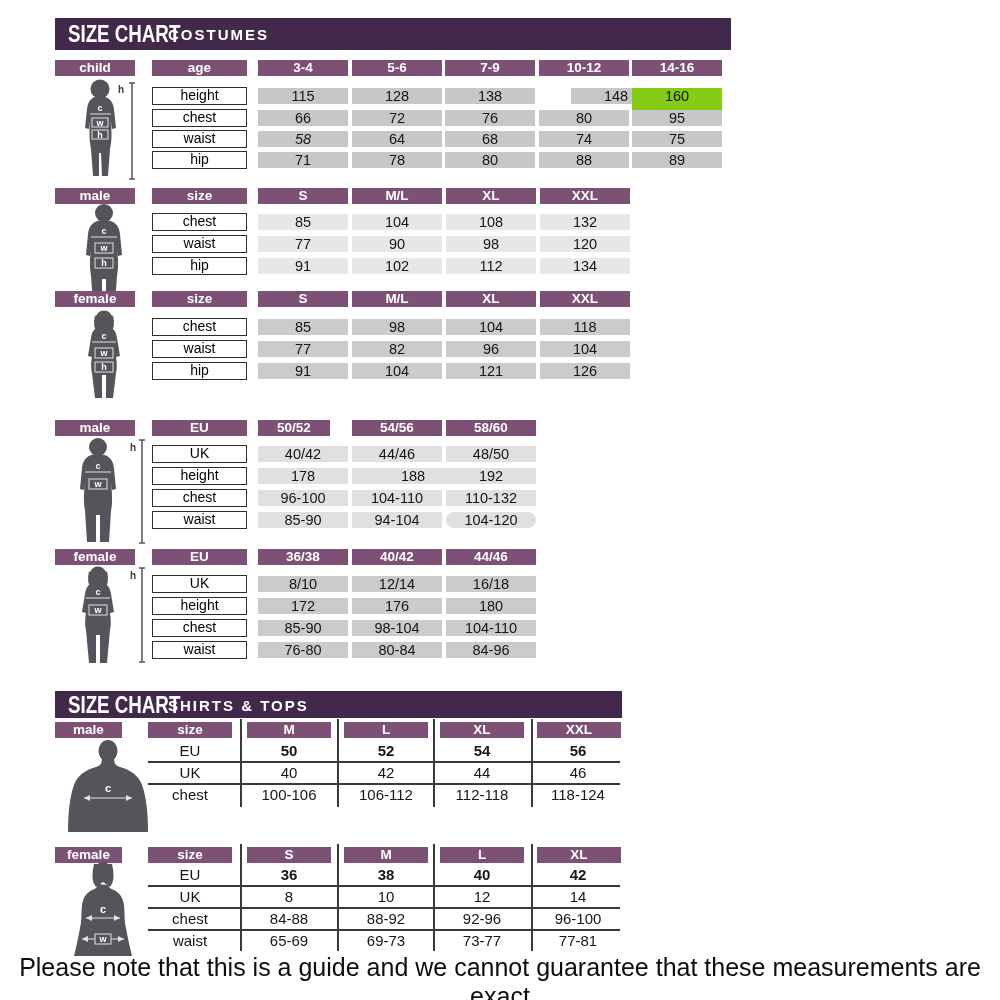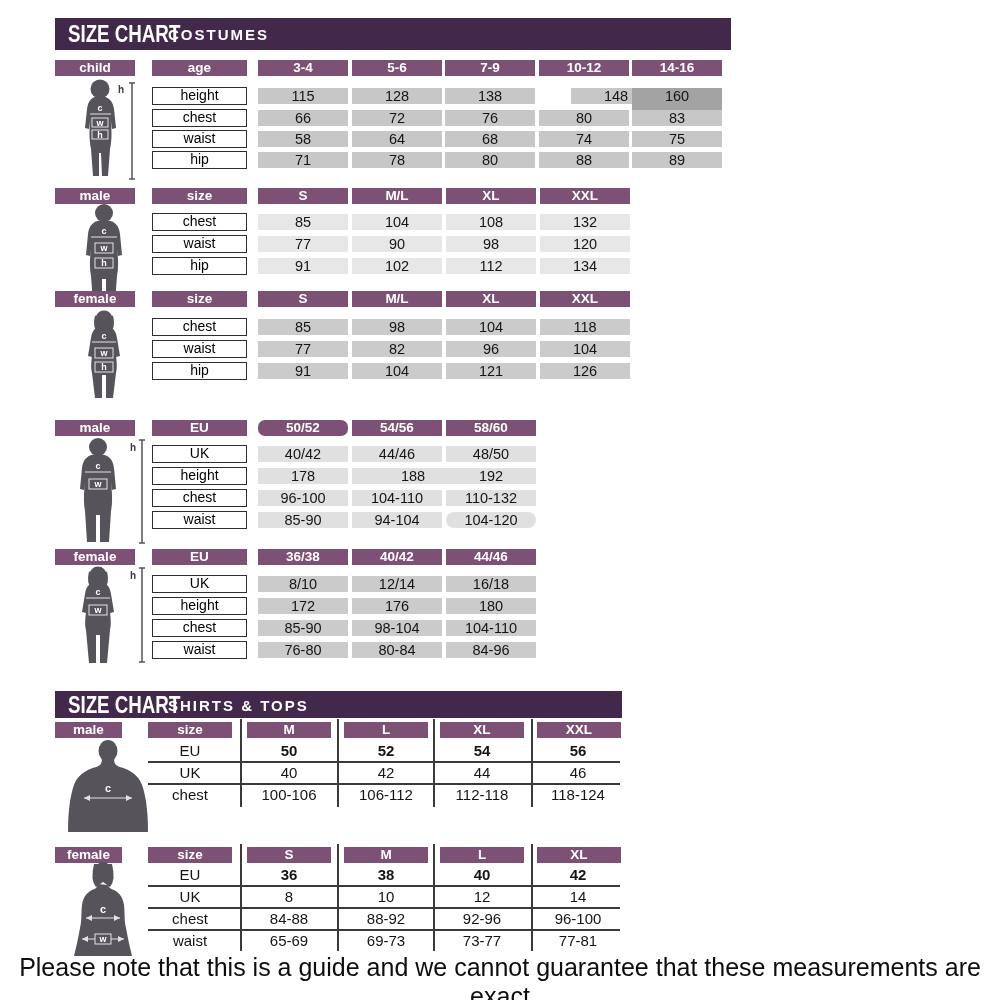--- a/index.html
+++ b/index.html
@@ -66,29 +66,29 @@
       <div class="phead" style="left: 258px; top: 60px; width: 90px; height: 16px;">3-4</div>
       <div class="phead" style="left: 352px; top: 60px; width: 90px; height: 16px;">5-6</div>
       <div class="phead" style="left: 445px; top: 60px; width: 90px; height: 16px;">7-9</div>
       <div class="phead" style="left: 539px; top: 60px; width: 90px; height: 16px;">10-12</div>
       <div class="phead" style="left: 632px; top: 60px; width: 90px; height: 16px;">14-16</div>
       <div class="labelbox" style="left: 152px; top: 87px; width: 95px; height: 18px;">height</div>
       <div class="gcell" style="left: 258px; top: 88px; width: 90px; height: 16px; background: rgb(199, 199, 199);">115</div>
       <div class="gcell" style="left: 352px; top: 88px; width: 90px; height: 16px; background: rgb(199, 199, 199);">128</div>
       <div class="gcell" style="left: 445px; top: 88px; width: 90px; height: 16px; background: rgb(199, 199, 199);">138</div>
       <div class="gcell" style="left: 539px; top: 88px; width: 90px; height: 16px; background: rgb(199, 199, 199); margin-left: 32px;">148</div>
-      <div class="gcell" style="left: 632px; top: 88px; width: 90px; height: 30px; background: #a3a3a3;">160</div>
+      <div class="gcell" style="left: 632px; top: 88px; width: 90px; height: 30px; background: #84cc16;">160</div>
       <div class="labelbox" style="left: 152px; top: 109px; width: 95px; height: 18px;">chest</div>
       <div class="gcell" style="left: 258px; top: 110px; width: 90px; height: 16px; background: rgb(199, 199, 199);">66</div>
       <div class="gcell" style="left: 352px; top: 110px; width: 90px; height: 16px; background: rgb(199, 199, 199);">72</div>
       <div class="gcell" style="left: 445px; top: 110px; width: 90px; height: 16px; background: rgb(199, 199, 199);">76</div>
       <div class="gcell" style="left: 539px; top: 110px; width: 90px; height: 16px; background: rgb(199, 199, 199);">80</div>
-      <div class="gcell" style="left: 632px; top: 110px; width: 90px; height: 16px; background: rgb(199, 199, 199);">83</div>
+      <div class="gcell" style="left: 632px; top: 110px; width: 90px; height: 16px; background: rgb(199, 199, 199);">95</div>
       <div class="labelbox" style="left: 152px; top: 130px; width: 95px; height: 18px;">waist</div>
-      <div class="gcell" style="left: 258px; top: 131px; width: 90px; height: 16px; background: rgb(199, 199, 199);">58</div>
+      <div class="gcell" style="left: 258px; top: 131px; width: 90px; height: 16px; background: rgb(199, 199, 199); font-style: italic;">58</div>
       <div class="gcell" style="left: 352px; top: 131px; width: 90px; height: 16px; background: rgb(199, 199, 199);">64</div>
       <div class="gcell" style="left: 445px; top: 131px; width: 90px; height: 16px; background: rgb(199, 199, 199);">68</div>
       <div class="gcell" style="left: 539px; top: 131px; width: 90px; height: 16px; background: rgb(199, 199, 199);">74</div>
       <div class="gcell" style="left: 632px; top: 131px; width: 90px; height: 16px; background: rgb(199, 199, 199);">75</div>
       <div class="labelbox" style="left: 152px; top: 151px; width: 95px; height: 18px;">hip</div>
       <div class="gcell" style="left: 258px; top: 152px; width: 90px; height: 16px; background: rgb(199, 199, 199);">71</div>
       <div class="gcell" style="left: 352px; top: 152px; width: 90px; height: 16px; background: rgb(199, 199, 199);">78</div>
       <div class="gcell" style="left: 445px; top: 152px; width: 90px; height: 16px; background: rgb(199, 199, 199);">80</div>
       <div class="gcell" style="left: 539px; top: 152px; width: 90px; height: 16px; background: rgb(199, 199, 199);">88</div>
       <div class="gcell" style="left: 632px; top: 152px; width: 90px; height: 16px; background: rgb(199, 199, 199);">89</div>
@@ -179,21 +179,21 @@
           <line x1="28" y1="33" x2="52" y2="33" stroke="#e3e3e3"></line>
           <text x="40" y="30" class="figlbl">c</text>
           <rect x="31" y="39" width="18" height="10" fill="none" stroke="#e3e3e3"></rect>
           <text x="40" y="47" class="figlbl">w</text>
           <rect x="31" y="53" width="18" height="10" fill="none" stroke="#e3e3e3"></rect>
           <text x="40" y="61" class="figlbl">h</text>
         </svg>
       </div>
       <div class="phead" style="left: 55px; top: 420px; width: 80px; height: 16px;">male</div>
       <div class="phead" style="left: 152px; top: 420px; width: 95px; height: 16px;">EU</div>
-      <div class="phead" style="left: 258px; top: 420px; width: 90px; height: 16px; border-radius: 7px;">50/52</div>
+      <div class="phead" style="left: 258px; top: 420px; width: 72px; height: 16px;">50/52</div>
       <div class="phead" style="left: 352px; top: 420px; width: 90px; height: 16px;">54/56</div>
       <div class="phead" style="left: 446px; top: 420px; width: 90px; height: 16px;">58/60</div>
       <div class="labelbox" style="left: 152px; top: 445px; width: 95px; height: 18px;">UK</div>
       <div class="gcell" style="left: 258px; top: 446px; width: 90px; height: 16px; background: rgb(224, 224, 224);">40/42</div>
       <div class="gcell" style="left: 352px; top: 446px; width: 90px; height: 16px; background: rgb(224, 224, 224);">44/46</div>
       <div class="gcell" style="left: 446px; top: 446px; width: 90px; height: 16px; background: rgb(224, 224, 224);">48/50</div>
       <div class="labelbox" style="left: 152px; top: 467px; width: 95px; height: 18px;">height</div>
       <div class="gcell" style="left: 258px; top: 468px; width: 90px; height: 16px; background: rgb(224, 224, 224);">178</div>
       <div class="gcell" style="left: 352px; top: 468px; width: 90px; height: 16px; background: rgb(224, 224, 224); padding-left: 16px;">188</div>
       <div class="gcell" style="left: 446px; top: 468px; width: 90px; height: 16px; background: rgb(224, 224, 224);">192</div>

